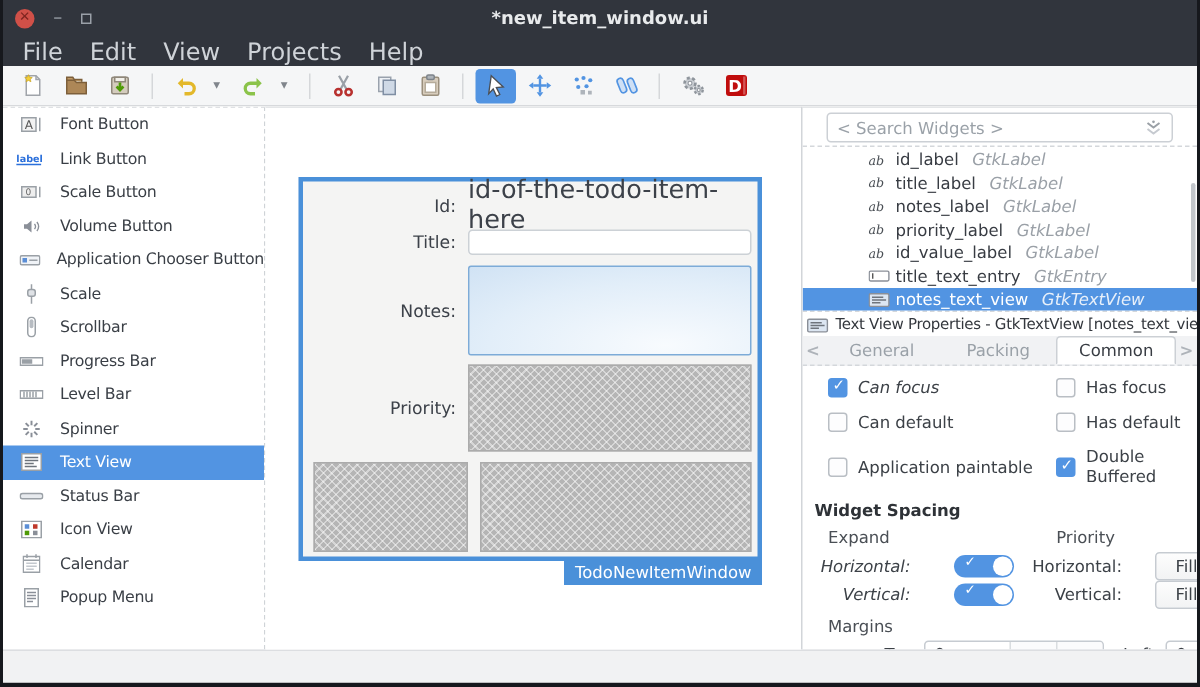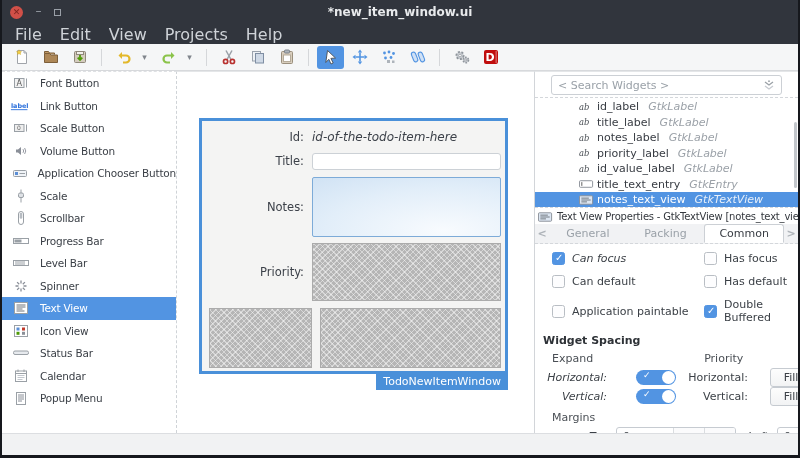--- a/index.html
+++ b/index.html
@@ -37,21 +37,21 @@
   .palette-item.selected { background:var(--accent,#5294e2);align-items:center; }
   .palette-item.selected .plabel { color:#fff; }
 
   
   .workarea { flex:1; background:#fff; position:relative; border-top:1px solid #e4e6e8; min-width:0; }
   .frame-wrap { position:absolute; left:22px; top:10px; width:309px;margin-top:36px; }
   .design-frame { width:309px; height:256px; border:3px solid var(--selection,#4a90d9); background:#f4f4f3; padding:5px 4px 0 7px; display:flex; flex-direction:column; }
   .form-row { display:flex; align-items:center; }
   .row-label { flex:0 0 95px; text-align:right; margin-right:8px; font-size:11.5px; color:#3c4149; }
   .row-widget { flex:1; min-width:0; }
-  .id-value { font-size:12px; color:#3c4149;font-style:italic; }
+  .id-value { font-size:17px; color:#3c4149; }
   .entry { height:17px; background:#fff; border:1px solid #ccd1d6; border-radius:3px; }
   .notes-view { height:60px; border:1px solid #7dabd8; border-radius:2px;
     background:radial-gradient(140% 160% at 70% 90%, #f8fbfe 0%, #e2eef9 45%, #c2d9f0 100%); }
   .hatch { background-color:#b5b5b5;
     background-image:repeating-linear-gradient(45deg, rgba(255,255,255,.45) 0 1px, rgba(255,255,255,0) 1px 4px),
                      repeating-linear-gradient(135deg, rgba(255,255,255,.45) 0 1px, rgba(255,255,255,0) 1px 4px);
     border:1px solid #ababab; }
   .priority-hatch { height:58px; }
   .bottom-row { display:flex; gap:8px; margin-top:4px; }
   .bottom-hatch-left { width:103px; height:60px; }
@@ -402,38 +402,38 @@
               <rect x=".5" y=".5" width="13" height="11" fill="#fff" stroke="#9aa0a6"></rect>
               <path d="M2.5 3h9M2.5 5h9M2.5 7h6M2.5 9h8" stroke="#6e747c"></path>
             </svg>
           </span>
           <span class="plabel">Text View</span>
         </div>
 
 
         <div class="palette-item">
           <span class="picon">
+            <svg viewBox="0 0 16 8" width="16" height="8">
+              <rect x=".5" y="2" width="15" height="3.5" rx="1.5" fill="#e7eaee" stroke="#9aa0a6"></rect>
+            </svg>
+          </span>
+          <span class="plabel">Status Bar</span>
+        </div>
+
+        <div class="palette-item">
+          <span class="picon">
             <svg viewBox="0 0 14 12" width="14" height="12">
               <rect x=".5" y=".5" width="13" height="11" fill="#fff" stroke="#9aa0a6"></rect>
               <rect x="2.5" y="2.5" width="3" height="3" fill="#5b8ed6"></rect>
               <rect x="8" y="2.5" width="3" height="3" fill="#c0392b"></rect>
               <rect x="2.5" y="6.8" width="3" height="3" fill="#4e9a06"></rect>
               <rect x="8" y="6.8" width="3" height="3" fill="#8a8f98"></rect>
             </svg>
           </span>
           <span class="plabel">Icon View</span>
-        </div>
-
-        <div class="palette-item">
-          <span class="picon">
-            <svg viewBox="0 0 16 8" width="16" height="8">
-              <rect x=".5" y="2" width="15" height="3.5" rx="1.5" fill="#e7eaee" stroke="#9aa0a6"></rect>
-            </svg>
-          </span>
-          <span class="plabel">Status Bar</span>
         </div>
 
         <div class="palette-item">
           <span class="picon">
             <svg viewBox="0 0 12 13" width="12" height="13">
               <rect x=".5" y="2" width="11" height="10.5" fill="#fff" stroke="#9aa0a6"></rect>
               <path d="M.5 4.5h11" stroke="#9aa0a6"></path>
               <path d="M2.5 6.5h7M2.5 8.5h7M2.5 10.5h5" stroke="#c3c8ce"></path>
               <path d="M3 .5v2.5M9 .5v2.5" stroke="#9aa0a6"></path>
             </svg>

